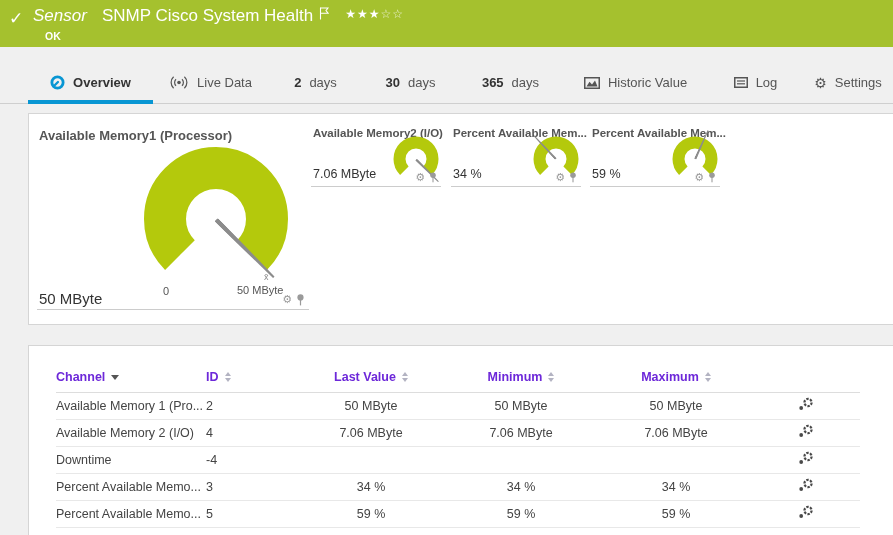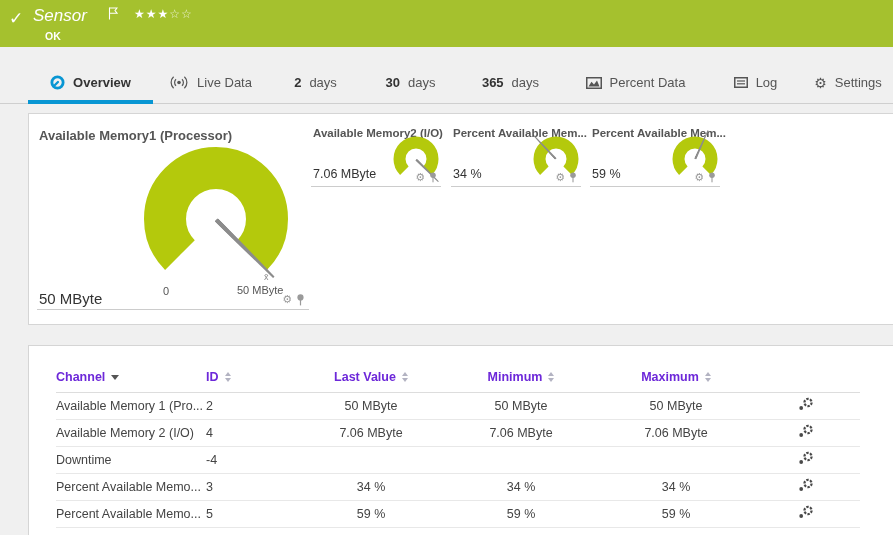--- a/index.html
+++ b/index.html
@@ -87,20 +87,21 @@
 </style>
 </head>
 <body>
 
 <div class="app">
 
   <header class="topbar">
     <span class="check">✓</span>
     <div class="titlerow">
       <span class="kind">Sensor</span>
+      <span class="sname">SNMP Cisco System Health</span>
       <svg class="flag" width="10" height="13" viewBox="0 0 10 13">
         <path d="M1.5 1 H9 L7 3.6 L9 6.2 H1.5" fill="none" stroke="#fff" stroke-width="1.1"></path>
         <line x1="1.5" y1="0.5" x2="1.5" y2="12.5" stroke="#fff" stroke-width="1.1"></line>
       </svg>
       <span class="stars"><span class="sf">★★★</span><span class="se">☆☆</span></span>
     </div>
     <div class="statusok">OK</div>
   </header>
 
   <nav class="tabs">
@@ -131,21 +132,21 @@
     </div>
     <div class="tab t-365d">
       <span class="tnum">365</span>
       <span class="tlabel">days</span>
     </div>
     <div class="tab t-hist">
       <svg width="16" height="12" viewBox="0 0 16 12">
         <rect x="0.75" y="0.75" width="14.5" height="10.5" fill="none" stroke="#555" stroke-width="1.5"></rect>
         <path d="M2.5 9.5 L5.5 4.8 L8 7.4 L11 3.4 L13.5 9.5 Z" fill="#555"></path>
       </svg>
-      <span class="tlabel">Percent Data</span>
+      <span class="tlabel">Historic Value</span>
     </div>
     <div class="tab t-log">
       <svg width="14" height="11" viewBox="0 0 14 11">
         <rect x="0.75" y="0.75" width="12.5" height="9.5" fill="none" stroke="#555" stroke-width="1.5"></rect>
         <line x1="3" y1="4" x2="11" y2="4" stroke="#555" stroke-width="1.2"></line>
         <line x1="3" y1="6.8" x2="11" y2="6.8" stroke="#555" stroke-width="1.2"></line>
       </svg>
       <span class="tlabel">Log</span>
     </div>
     <div class="tab t-set">

